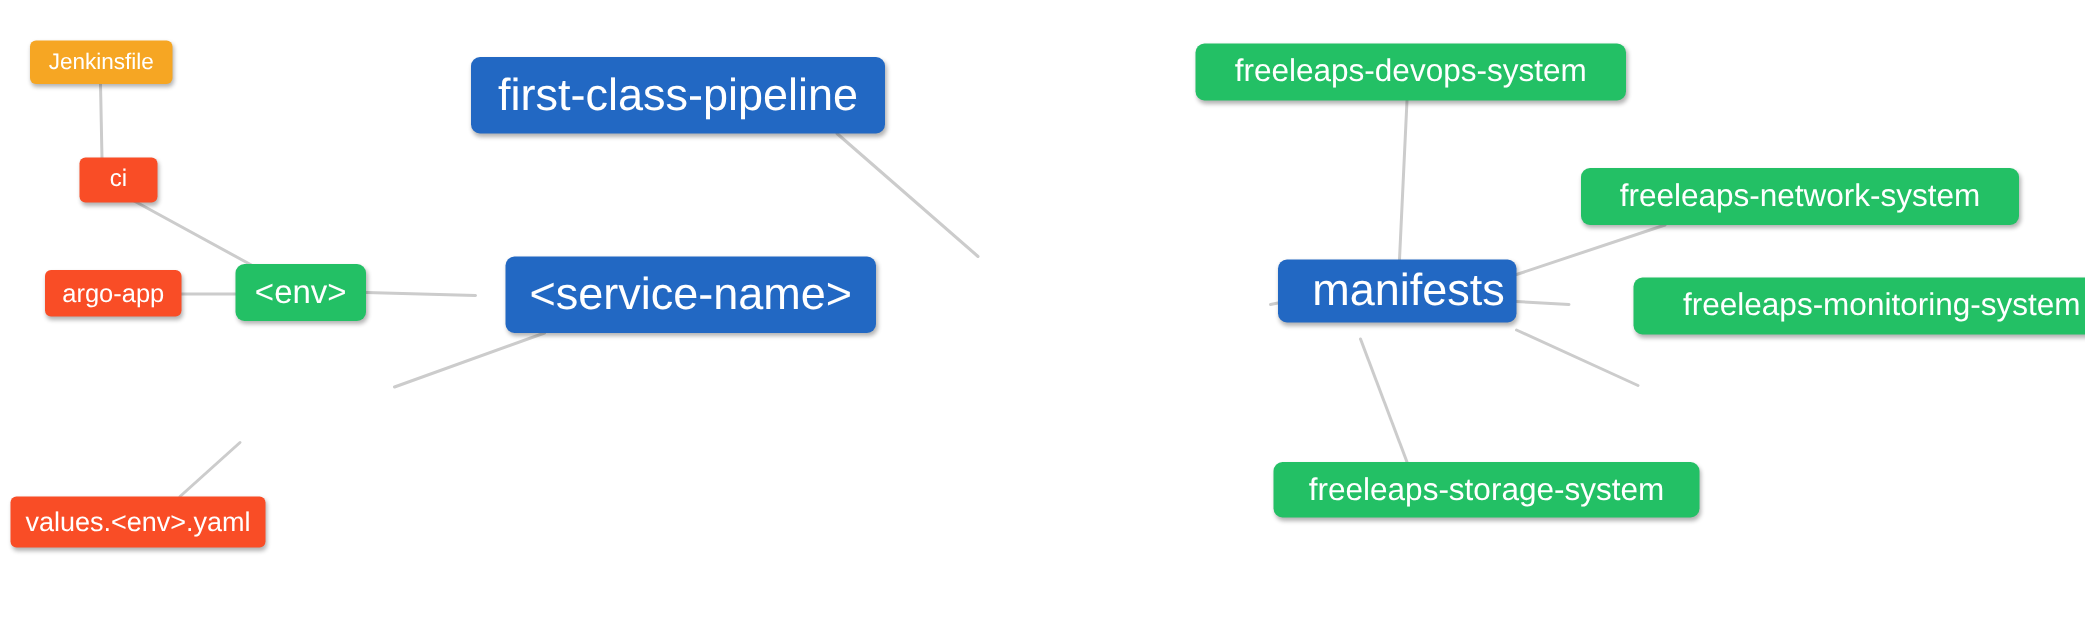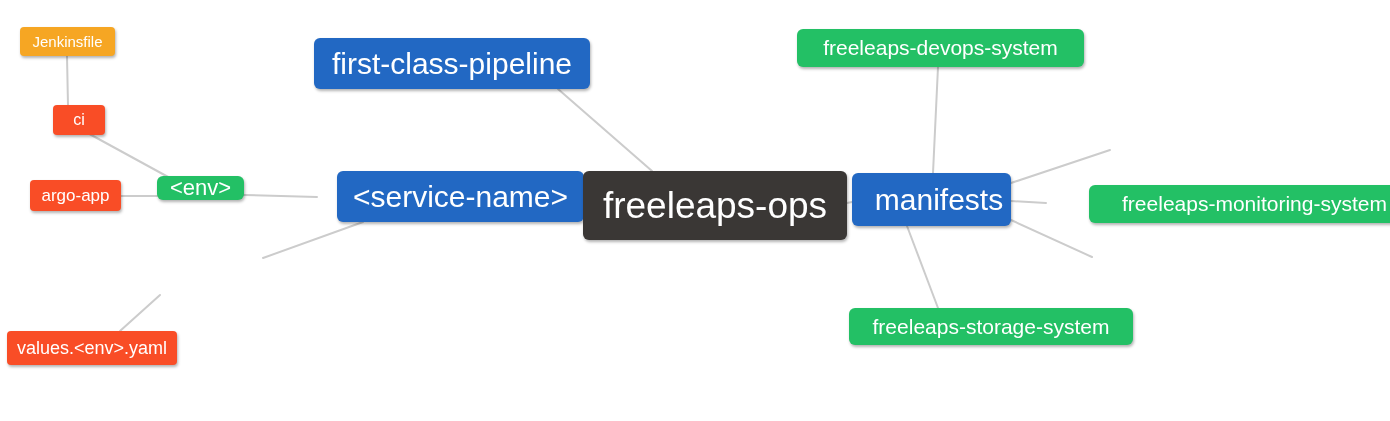--- a/index.html
+++ b/index.html
@@ -68,34 +68,34 @@
     <line x1="1011" y1="220" x2="1092" y2="257"></line>
     <line x1="907" y1="226" x2="938" y2="308"></line>
   </svg>
 
   <div class="node orange small" style="left:20px; top:27px; width:95px; height:29px; font-size:15px;">Jenkinsfile</div>
 
   <div class="node red small" style="left:53px; top:105px; width:52px; height:30px; font-size:16px;">ci</div>
 
   <div class="node red small" style="left:30px; top:180px; width:91px; height:31px; font-size:17px;">argo-app</div>
 
-  <div class="node green" style="left:157px; top:176px; width:87px; height:24px; font-size:22px;">&lt;env&gt;</div>
+  <div class="node green" style="left:157px; top:176px; width:87px; height:38px; font-size:22px;">&lt;env&gt;</div>
 
 
   <div class="node red small" style="left:7px; top:331px; width:170px; height:34px; font-size:18px;">values.&lt;env&gt;.yaml</div>
 
   <div class="node blue" style="left:314px; top:38px; width:276px; height:51px; font-size:30px;">first-class-pipeline</div>
 
   <div class="node blue" style="left:317px; top:171px; width:247px; height:51px; font-size:30px;margin-left:20px;">&lt;service-name&gt;</div>
 
-  <div class="node dark" style="left:583px; top:171px; width:264px; height:69px; font-size:37px;">freeleaps-ops</div>
 
-  <div class="node blue" style="left:852px; top:173px; width:159px; height:53px; font-size:30px;padding-left:15px;">manifests</div>
+  <div class="node blue" style="left:852px; top:173px; width:159px; height:42px; font-size:30px;padding-left:15px;">manifests</div>
 
   <div class="node green" style="left:797px; top:29px; width:287px; height:38px; font-size:21px;">freeleaps-devops-system</div>
 
+  <div class="node green" style="left:1054px; top:112px; width:292px; height:38px; font-size:21px;">freeleaps-network-system</div>
 
   <div class="node green" style="left:1046px; top:185px; width:331px; height:38px; font-size:21px;margin-left:43px;">freeleaps-monitoring-system</div>
 
 
   <div class="node green" style="left:849px; top:308px; width:284px; height:37px; font-size:21px;">freeleaps-storage-system</div>
 
 </div>
 
 </body></html>

